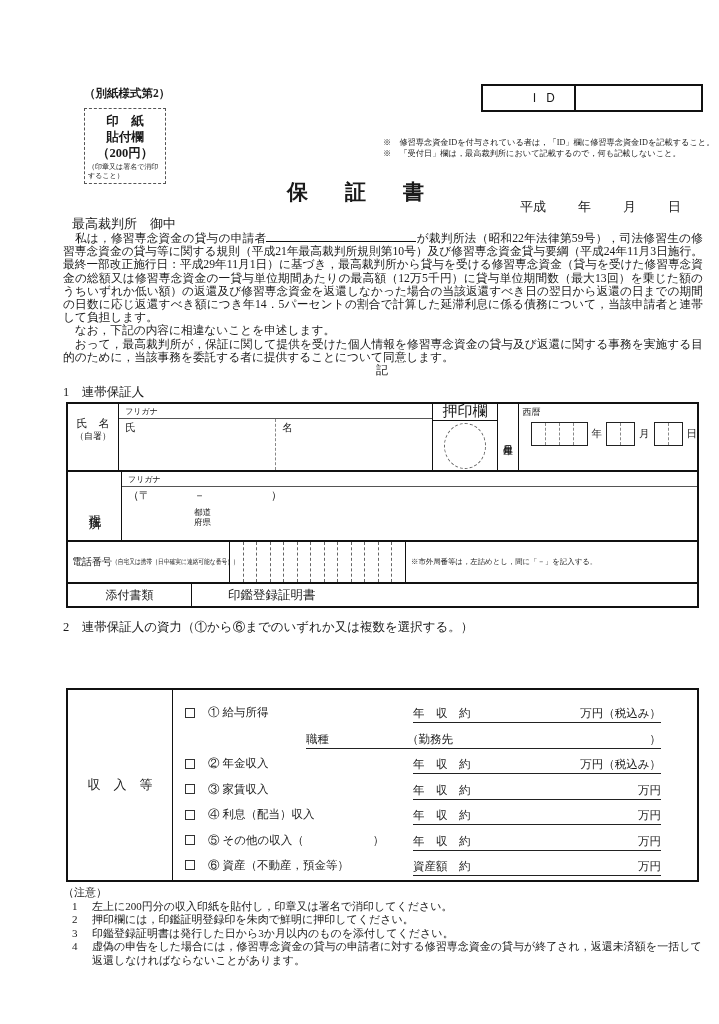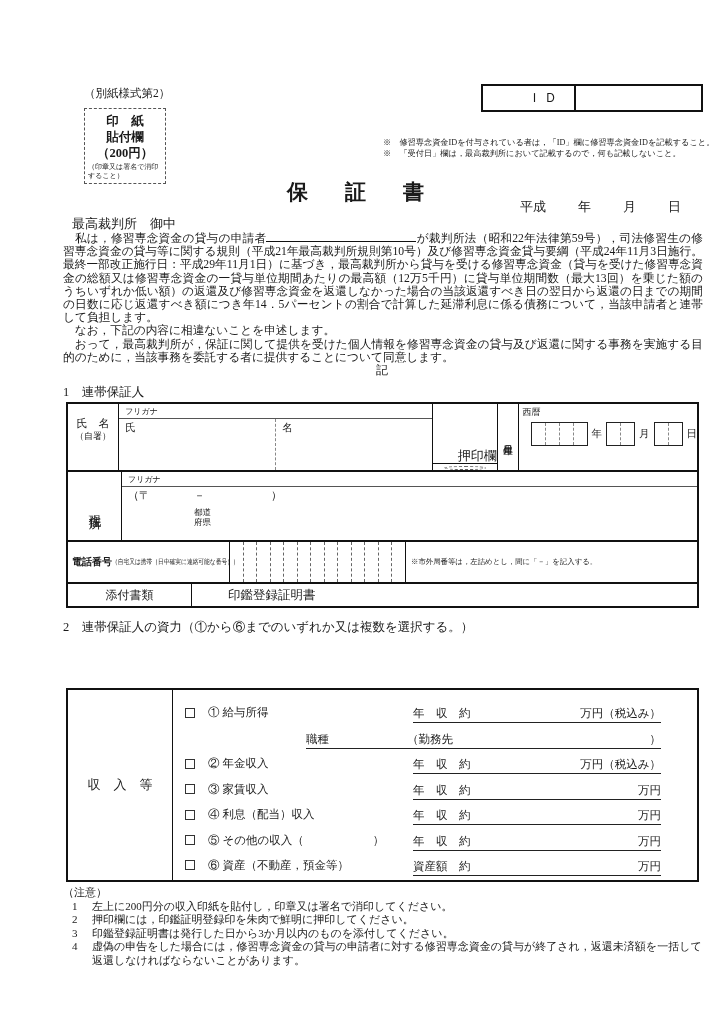--- a/index.html
+++ b/index.html
@@ -3,21 +3,21 @@
 <meta charset="utf-8">
 <style>
   html,body{margin:0;padding:0;background:#e8e8e8;}
   .page{
     position:relative;width:719px;height:1024px;background:#ffffff;margin:0 auto;
     font-family:"Liberation Serif","DejaVu Serif",serif;color:#1a1a1a;overflow:hidden;
   }
   .abs{position:absolute;}
 
   
-  .form-number{left:84px;top:86px;font-size:11.5px;}
+  .form-number{left:84px;top:86px;font-size:11.5px;font-weight:bold;}
   .stamp-box{left:84px;top:108px;width:74px;border:1.6px dashed #555;text-align:center;padding:4px 3px 3px 3px;}
   .stamp-box .ln{font-size:12.5px;font-weight:bold;line-height:16px;}
   .stamp-box .note{font-size:7px;line-height:8.5px;text-align:left;margin-top:2px;}
 
   
   .id-table{left:481px;top:84px;width:218px;border:2.5px solid #111;}
   .id-row{display:flex;height:24px;margin-left:28px;}
   .id-row + .id-row{border-top:2px solid #111;}
   .id-row .lbl{width:63px;border-right:2px solid #111;text-align:center;font-size:13px;line-height:24px;}
   .id-row .val{flex:1;}
@@ -55,37 +55,37 @@
   .v-text{writing-mode:vertical-rl;text-orientation:upright;margin:0 auto;}
   .addr-head{display:flex;align-items:center;justify-content:center;font-size:12.5px;letter-spacing:1px;}
 
   .name-cell{width:332px;display:flex;flex-direction:column;}
   .furigana-bar{height:15px;border-bottom:0.9px solid #555;font-size:8px;padding:2px 0 0 6px;box-sizing:border-box;}
   .name-body{flex:1;display:flex;}
   .name-body .half{flex:1;font-size:10.5px;padding:2px 0 0 6px;box-sizing:border-box;}
   .name-body .half.first{border-left:1px dashed #888;}
 
   .seal-cell{width:68px;display:flex;flex-direction:column;}
-  .seal-label{height:16px;border-bottom:1.4px solid #111;text-align:right;font-size:13px;line-height:15px;margin-top:44px;}
+  .seal-label{height:16px;border-bottom:1.4px solid #111;text-align:center;font-size:15px;line-height:15px;}
   .seal-circle{width:40px;height:44px;border:1px dashed #666;border-radius:50%;margin:2px auto 0 auto;}
 
   .birth-head{width:22px;display:flex;align-items:center;justify-content:center;font-size:10px;}
   .date-cell{flex:1;padding:2px 0 0 4px;}
   .seireki{font-size:9px;}
   .date-boxes{display:flex;align-items:center;gap:4px;margin:3px 0 0 8px;font-size:10.5px;}
   .cellbox{display:flex;height:22px;border:1.5px solid #222;box-sizing:content-box;}
   .cellbox .c{width:13px;}
   .cellbox .c + .c{border-left:1px dashed #888;}
 
   .addr-cell{flex:1;display:flex;flex-direction:column;}
   .addr-body{flex:1;padding:1px 0 0 6px;font-size:11px;}
   .pref{font-size:8.5px;line-height:9.5px;margin:5px 0 0 66px;}
 
   .phone-label{width:162px;padding:0 0 0 4px;display:flex;align-items:center;}
-  .phone-label .main{font-size:10px;font-weight:bold;white-space:nowrap;}
+  .phone-label .main{font-size:10px;font-weight:normal;white-space:nowrap;}
   .phone-label .sub{font-size:7px;white-space:nowrap;transform:scaleX(0.82);transform-origin:left center;}
   .phone-boxes{width:176px;display:flex;}
   .phone-boxes .c{flex:1;}
   .phone-boxes .c + .c{border-left:1px dashed #666;}
   .phone-note{flex:1;display:flex;align-items:center;padding-left:5px;font-size:7.4px;}
 
   .attach-label{width:124px;text-align:center;font-size:12px;line-height:23px;}
   .attach-value{flex:1;padding-left:36px;font-size:12.5px;line-height:23px;}
 
   

